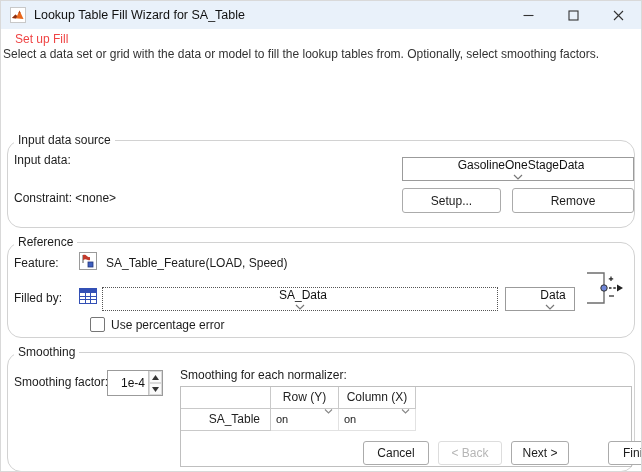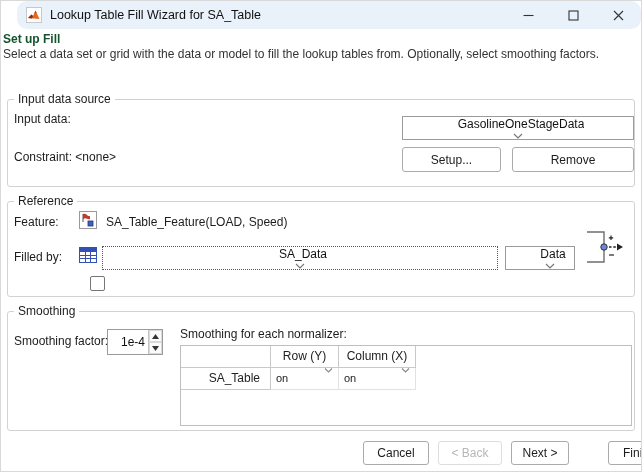--- a/index.html
+++ b/index.html
@@ -9,32 +9,32 @@
     width: 642px; height: 472px;
     background: #ffffff;
     font-family: "Liberation Sans", sans-serif;
     font-size: 12px;
     color: #1c1c1c;
     overflow: hidden;
     border: 1px solid #d9d9d9;
   }
   
   .titlebar {
-    position: absolute; top:0; left:16px; right:0; height:28px;
-    background:#e9f1fa; display:flex; align-items:center;border-radius:10px;
+    position: absolute; top:0; left:0; right:0; height:28px;
+    background:#e9f1fa; display:flex; align-items:center;
   }
   .app-icon { margin-left:9px; width:16px; height:16px; flex:0 0 auto; }
   .titlebar-title { margin-left:8px; font-size:12.5px; color:#111; }
   .win-controls { position:absolute; right:0; top:0; height:28px; display:flex; }
   .win-btn { width:45px; height:28px; display:flex; align-items:center; justify-content:center; cursor:pointer; }
   
-  .header-title { position:absolute; left:2px; top:31px; font-weight:bold; color:#14532d; }
+  .header-title { position:absolute; left:14px; top:31px; font-weight:normal; color:#ef4444; }
   .header-desc  { position:absolute; left:2px; top:46px; color:#333; }
   
-  .groupbox { position:absolute; border:1px solid #d2d2d2; border-radius:3px; background:#fff; }
+  .groupbox { position:absolute; border:1px solid #d2d2d2; border-radius:14px; background:#fff;margin-top:41px; }
   .gb-label { position:absolute; top:-8px; left:6px; background:#fff; padding:0 4px; color:#1c1c1c; }
   #gb-input     { left:6px; top:98px;  width:628px; height:88px; }
   #gb-reference { left:6px; top:200px; width:628px; height:96px; }
   #gb-smoothing { left:6px; top:310px; width:628px; height:120px; }
   .gb-item { position:absolute; }
   
   .combo {
     position:absolute; background:#fff; border:1px solid #9b9b9b;
     display:flex; align-items:center; height:24px; cursor:pointer;flex-direction:column;
   }
@@ -153,20 +153,21 @@
     </div>
     <svg class="gb-item" style="left:576px; top:18px;" width="44" height="52" viewBox="0 0 44 52">
       <path d="M3 12 H20 V42 H3" fill="none" stroke="#6e6e6e" stroke-width="1.4"></path>
       <circle cx="20" cy="27" r="3.2" fill="#6f86d8" stroke="#333" stroke-width="1"></circle>
       <path d="M25 27 H33" stroke="#222" stroke-width="1.3" stroke-dasharray="2.5,1.8"></path>
       <path d="M33 23.5 L39 27 L33 30.5 Z" fill="#222"></path>
       <path d="M27 20 V15.5 M24.8 17.8 H29.2" stroke="#222" stroke-width="1.2"></path>
       <path d="M25 35 H30" stroke="#222" stroke-width="1.2"></path>
     </svg>
     <input type="checkbox" class="checkbox" style="left: 82px; top: 74px;">
+    <span class="gb-item" style="left:103px; top:75px;">Use percentage error</span>
   </div>
 
   <div class="groupbox" id="gb-smoothing">
     <span class="gb-label">Smoothing</span>
 
     <span class="gb-item" style="left:6px; top:22px;">Smoothing factor:</span>
     <div class="spinner">
       <input class="spin-input" value="1e-4" style="">
       <div class="spin-btns">
         <div class="spin-up">

